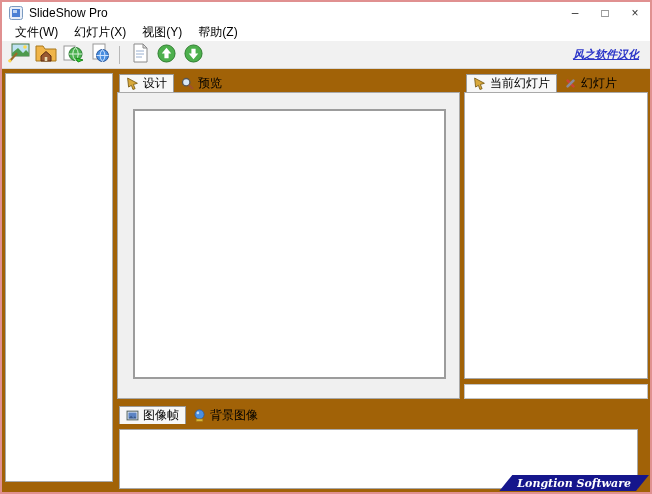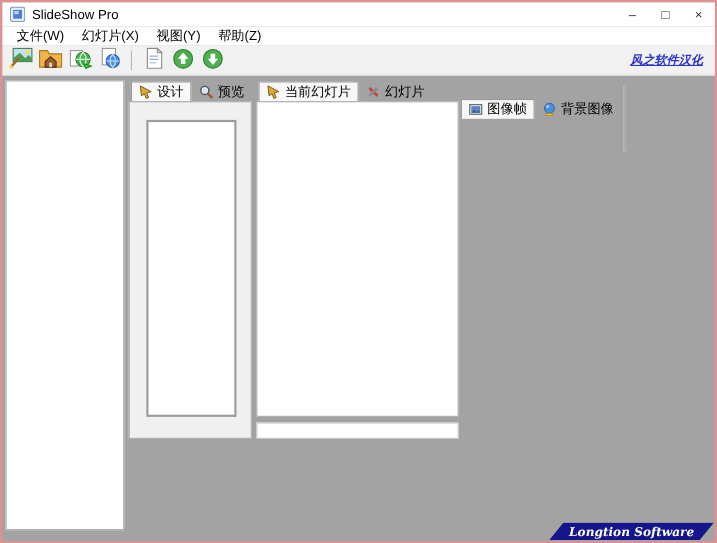--- a/index.html
+++ b/index.html
@@ -2,21 +2,21 @@
 <html><head>
 <meta charset="utf-8">
 <style>
   * { box-sizing: border-box; margin: 0; padding: 0; }
   html, body { width: 652px; height: 494px; }
   body { font-family: "Liberation Sans", "DejaVu Sans", sans-serif; font-size: 12px; color: #000; }
 
   .window {
     width: 652px; height: 494px;
     border: 2px solid #e09090;
-    background: #a3a3a3;
+    background: #a16207;
     display: flex; flex-direction: column;
     position: relative;
     overflow: hidden;
   }
 
   
   .titlebar { height: 22px; background: #fff; display: flex; align-items: center; padding-left: 7px; flex: 0 0 auto; }
   .app-icon { width: 14px; height: 14px; margin-right: 6px; flex: 0 0 auto; }
   .title-text { font-size: 12px; }
   .win-controls { margin-left: auto; display: flex; height: 100%; }
@@ -28,39 +28,39 @@
 
   
   .toolbar { height: 28px; background: #f1f1f1; border-bottom: 1px solid #d6d6d6; display: flex; align-items: center; padding: 0 4px; gap: 2px; flex: 0 0 auto; }
   .tbtn { width: 25px; height: 22px; display: flex; align-items: center; justify-content: center; }
   .tsep { width: 1px; height: 18px; background: #b8b8b8; margin: 0 5px; }
   .tool-link { margin-left: auto; margin-right: 7px; font-family: "DejaVu Serif", serif; font-style: italic; font-weight: bold; font-size: 11px; color: #2b35c8; text-decoration: underline; }
 
   
   .main { flex: 1 1 auto; display: flex; padding: 4px 2px 0 3px; position: relative; min-height: 0; }
   .left-panel { width: 108px; flex: 0 0 auto; background: #fff; border: 1px solid #a9a9a9; margin-bottom: 10px; }
-  .center-col { flex: 1 1 auto; display: flex; margin-left: 4px; min-width: 0; }
+  .center-col { flex: 1 1 auto; display: flex; flex-direction: column; margin-left: 4px; min-width: 0; }
   .top-row { display: flex; height: 326px; flex: 0 0 auto; }
 
   .design-panel { flex: 1 1 auto; display: flex; flex-direction: column; margin-right: 4px; min-width: 0; }
 
   .tabbar { height: 19px; display: flex; align-items: flex-end; padding-left: 2px; flex: 0 0 auto; }
   .tab { height: 18px; display: inline-flex; align-items: center; gap: 4px; padding: 0 6px; font-size: 12px; border: 1px solid transparent; border-bottom: none; white-space: nowrap; }
   .tab.active { background: #f7f7f7; border: 1px solid #9a9a9a; border-bottom: none; }
   .ticon { display: inline-flex; width: 13px; height: 13px; }
   .ticon svg { width: 13px; height: 13px; }
 
   .design-content { flex: 1 1 auto; background: #f0f0f0; border: 1px solid #a9a9a9; position: relative; }
   .canvas { position: absolute; left: 15px; top: 16px; right: 13px; bottom: 19px; background: #fff; border: 2px solid #9c9c9c; }
 
   .right-panel { width: 184px; flex: 0 0 auto; display: flex; flex-direction: column; }
   .slide-list { flex: 1 1 auto; background: #fff; border: 1px solid #a9a9a9; }
   .slide-strip { height: 15px; flex: 0 0 auto; background: #fff; border: 1px solid #c2c2c2; margin-top: 5px; }
 
-  .bottom-tabbar { margin-top: 16px; }
+  .bottom-tabbar { margin-top: 6px; }
   .bottom-content { height: 60px; flex: 0 0 auto; margin: 5px 10px 0 2px; background: #fff; border: 1px solid #a9a9a9; }
 
   
   .brand-badge {
     position: absolute; right: 1px; bottom: 1px; height: 16px;
     background: #15168c; color: #fff;
     font-family: "DejaVu Serif", serif; font-style: italic; font-weight: bold; font-size: 11px;
     display: flex; align-items: center; justify-content: center;
     padding: 0 18px;
     clip-path: polygon(13px 0, 100% 0, calc(100% - 13px) 100%, 0 100%);

